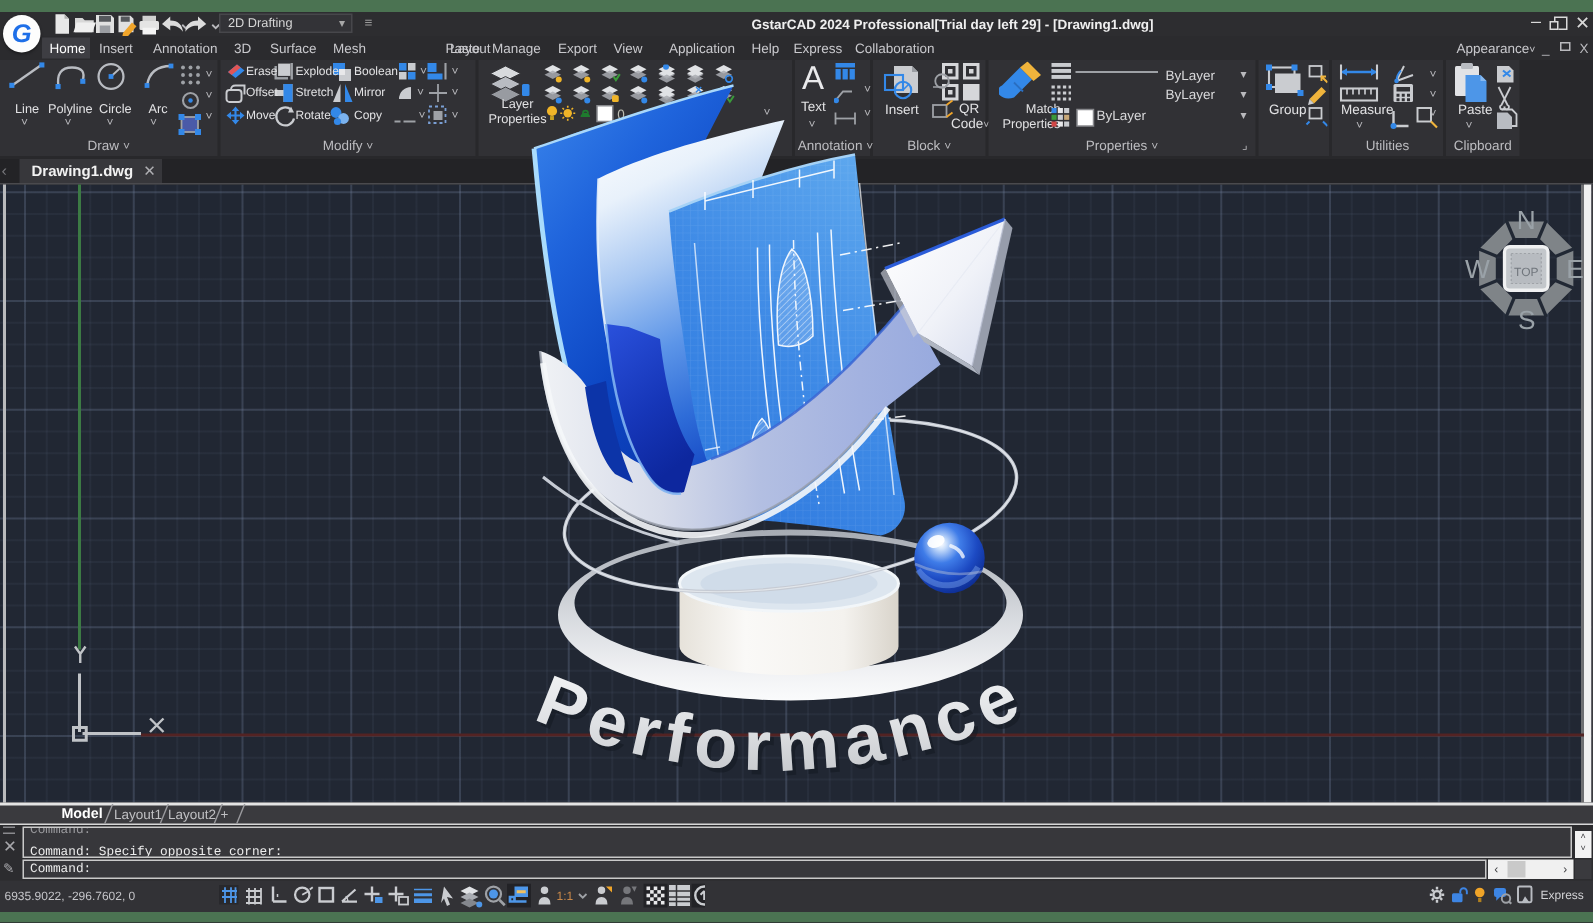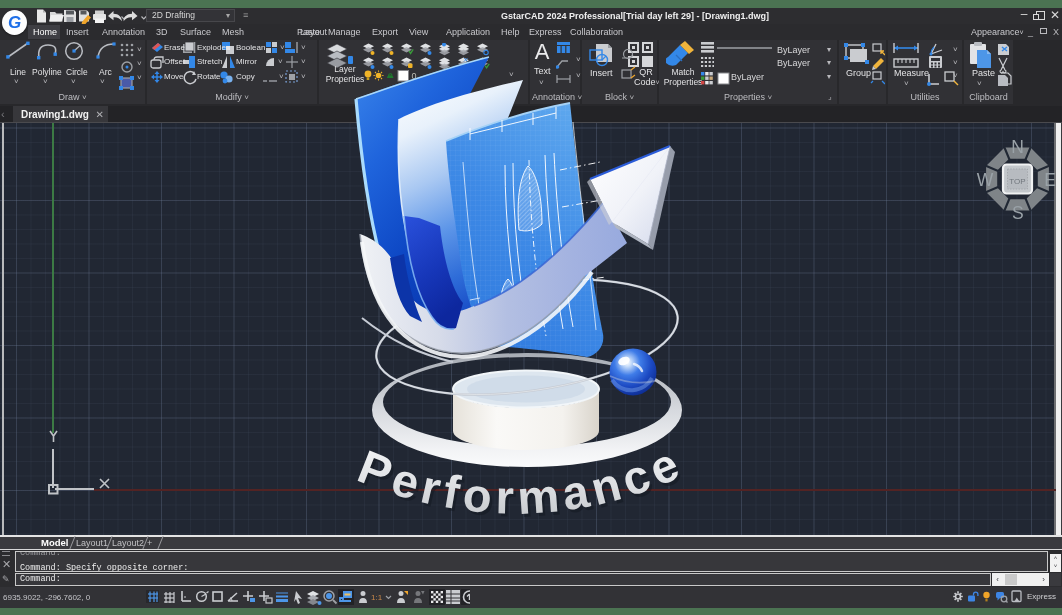--- a/index.html
+++ b/index.html
@@ -358,21 +358,21 @@
       <path d="M11 22 l4 -3 m-4 11 l4 -3" stroke="#f0a52a" stroke-width="1.2"></path>
   </svg>
 
   <div class="panel" style="left:659px;width:178px;"></div>
   <div class="plabel" style="left:659px;width:178px;">Properties <span class="chev">˅</span></div>
   <svg class="abs" style="left:666px;top:41px;" width="34" height="28" viewBox="0 0 34 28">
     <path d="M2 16 l12 -12 l8 8 l-12 12 q-6 2 -10 -2 q-2 -4 2 -6 z" fill="#3388e8"></path>
     <path d="M14 4 l5 -4 l9 9 l-5 4 z" fill="#f0b43c"></path>
     <path d="M10 14 l6 6" stroke="#2a6ec0" stroke-width="1.2"></path>
   </svg>
-  <div class="abs" style="left:659px;top:67px;width:48px;text-align:center;color:#e2e2e4;font-size:8.5px;line-height:10px;">Match<br>Properties</div>
+  <div class="abs" style="left:659px;top:67px;width:48px;text-align:right;color:#e2e2e4;font-size:8.5px;line-height:10px;">Match<br>Properties</div>
   <svg class="abs" style="left:700px;top:42px;" width="137px" height="46" viewBox="0 0 137 46">
     <g fill="#caccd0">
         <rect x="1" y="0" width="13" height="2.6"></rect>
         <rect x="1" y="4" width="13" height="2.6"></rect>
         <rect x="1" y="8" width="13" height="2.6"></rect>
       </g>
     <line x1="17" y1="6" x2="72" y2="6" stroke="#9ea1a6" stroke-width="1.4"></line>
     <g stroke="#caccd0" stroke-width="2" stroke-dasharray="2.2 1.6">
         <line x1="1" y1="16" x2="14" y2="16"></line>
         <line x1="1" y1="20" x2="14" y2="20"></line>

